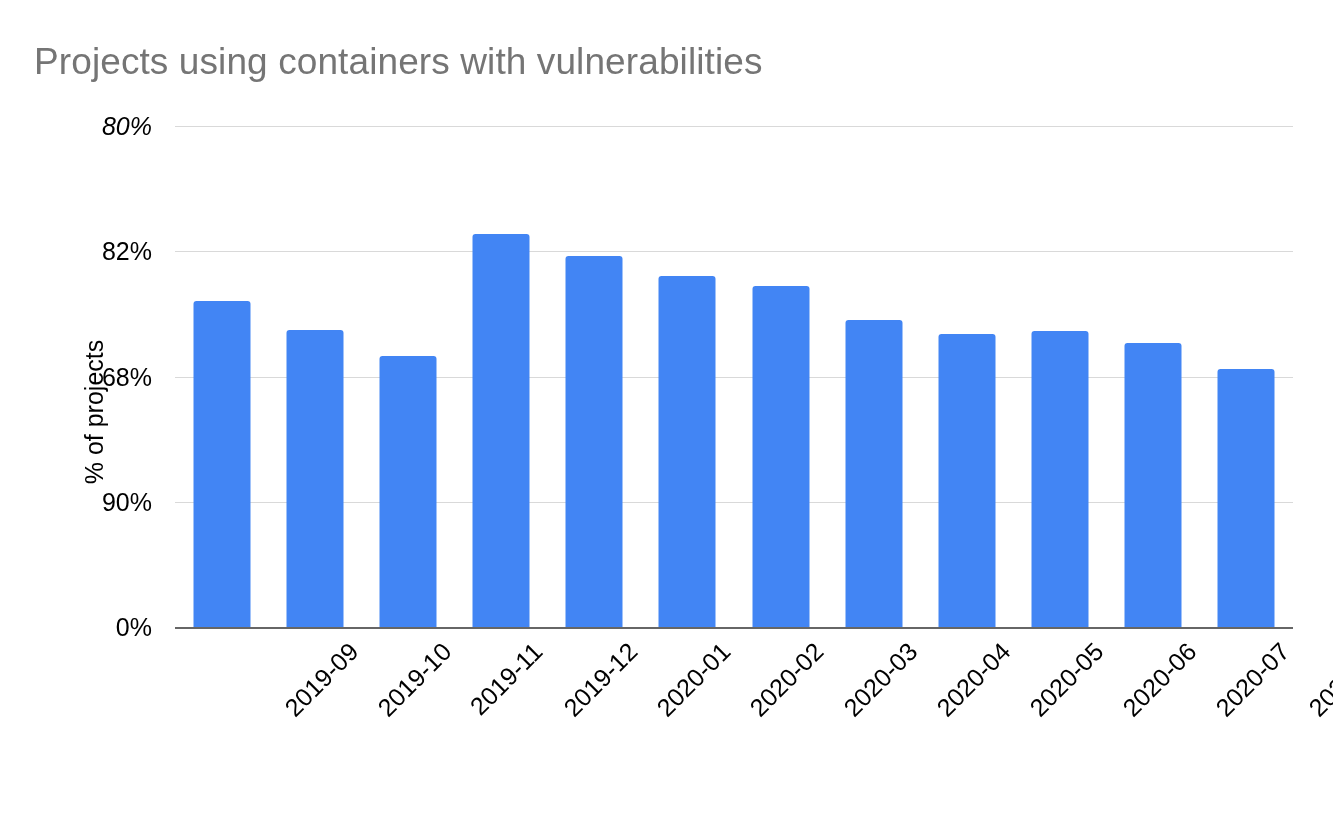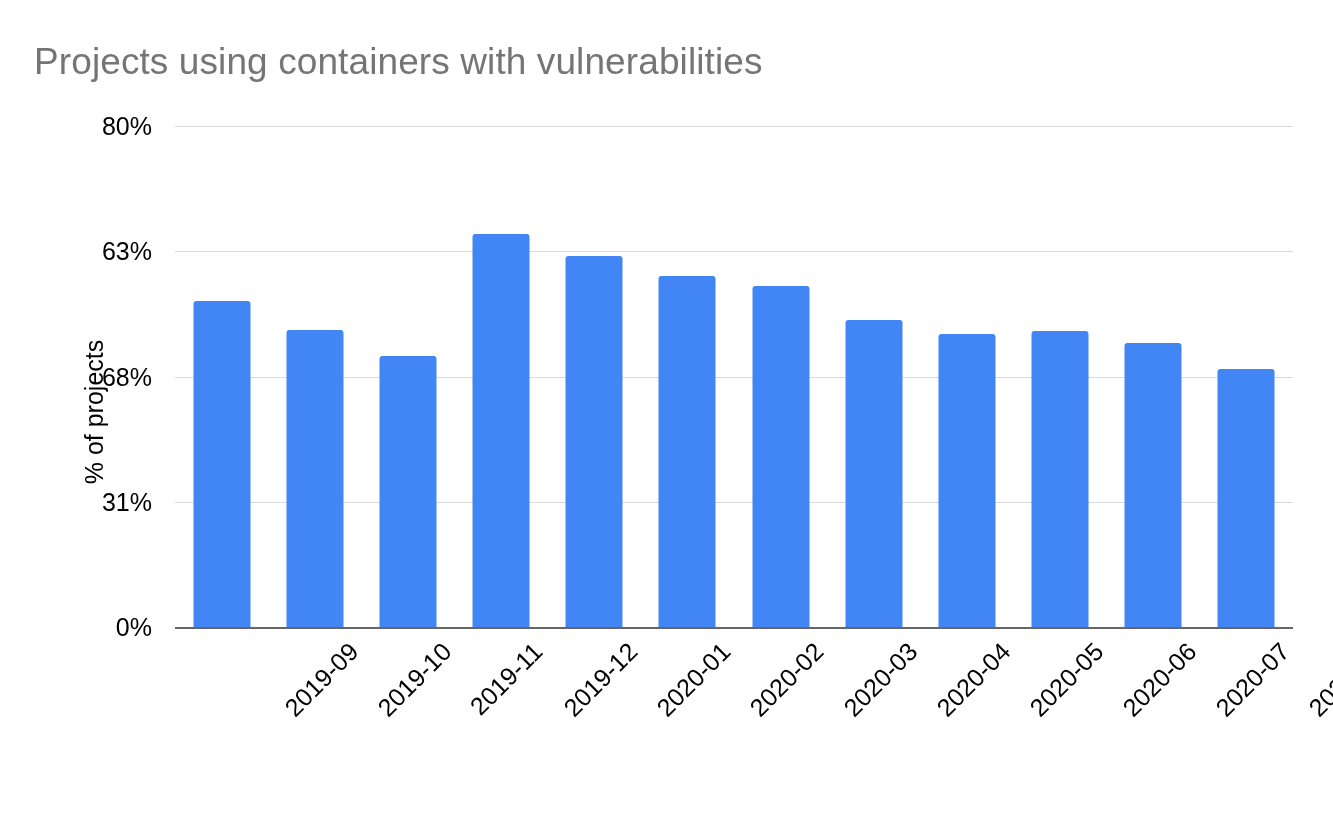--- a/index.html
+++ b/index.html
@@ -133,24 +133,24 @@
 <body>
 
 <div id="chart-root">
 
   <div id="chart-title">Projects using containers with vulnerabilities</div>
 
   <div id="ylabel">% of projects</div>
 
   <div id="yticks">
       <div class="ytick-label" style="top: 627px;">0%</div>
-      <div class="ytick-label" style="top: 501.75px;">31%</div>
+      <div class="ytick-label" style="top: 501.75px;">90%</div>
       <div class="ytick-label" style="top: 376.5px;">68%</div>
-      <div class="ytick-label" style="top: 251.25px;">63%</div>
-      <div class="ytick-label" style="top: 126px;">80%</div>
+      <div class="ytick-label" style="top: 251.25px;">82%</div>
+      <div class="ytick-label" style="top: 126px; font-style: italic;">80%</div>
     </div>
 
   <div id="plot-area">
     <div id="gridlines">
         <div class="gridline baseline" style="top: 501px;"></div>
         <div class="gridline" style="top: 375.75px;"></div>
         <div class="gridline" style="top: 250.5px;"></div>
         <div class="gridline" style="top: 125.25px;"></div>
         <div class="gridline" style="top: 0px;"></div>
       </div>

